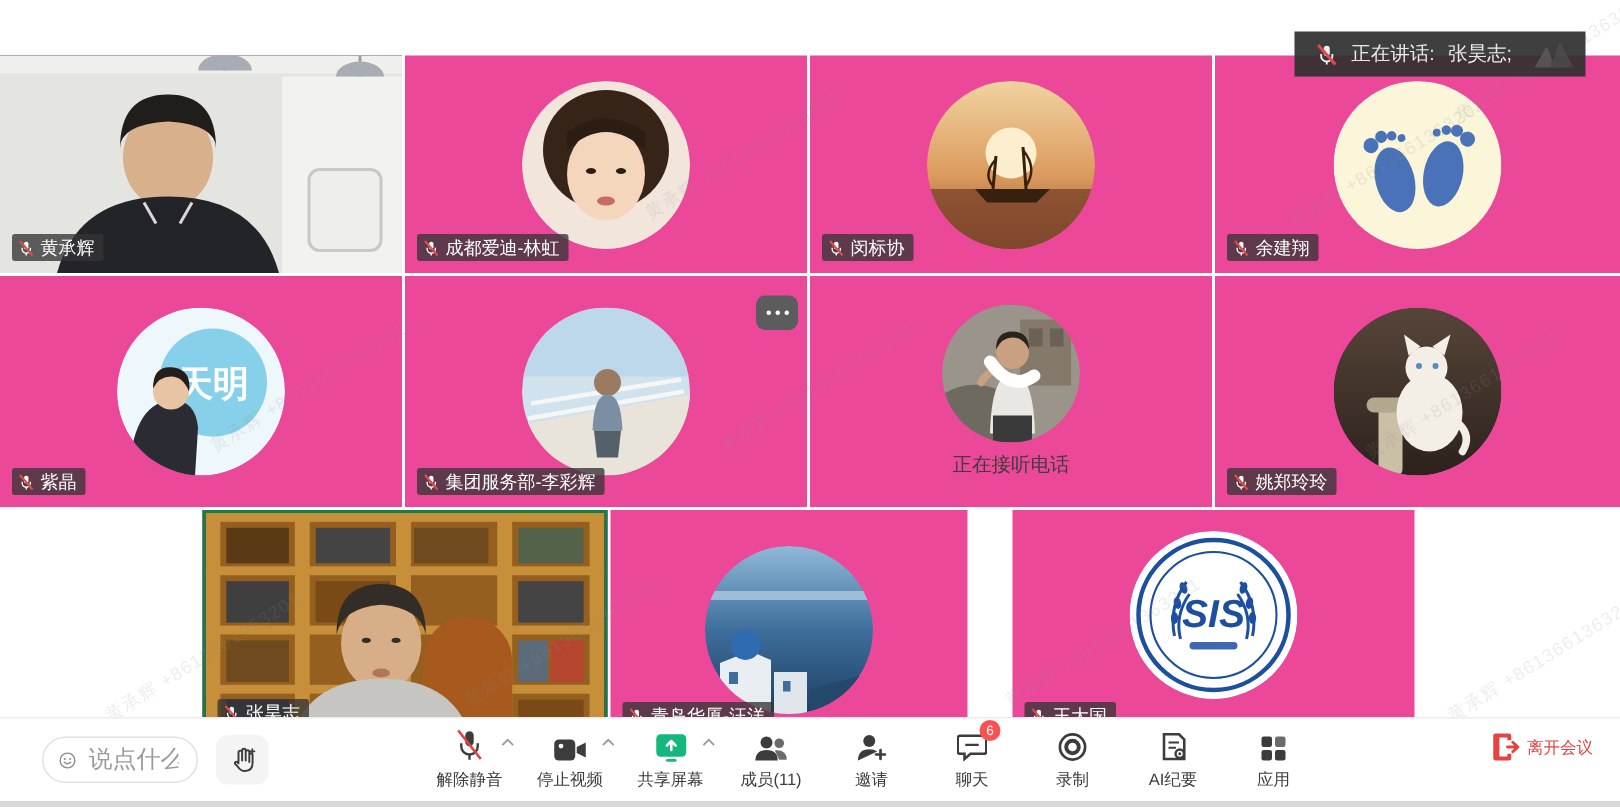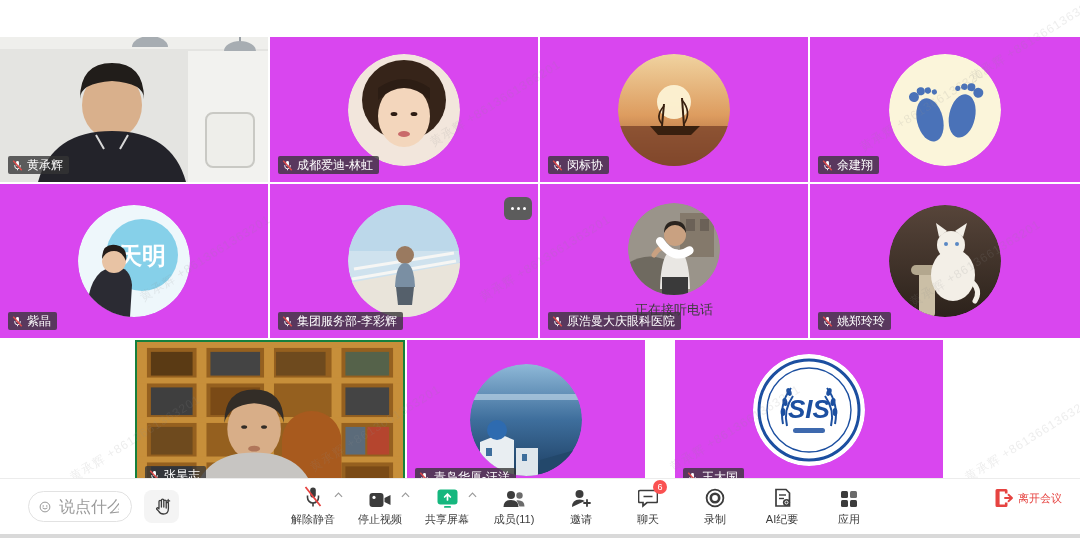--- a/index.html
+++ b/index.html
@@ -4,21 +4,21 @@
 <style>
   html,body{margin:0;padding:0;background:#fff;}
   *{box-sizing:border-box;font-family:"Liberation Sans","DejaVu Sans",sans-serif;}
   .stage{position:relative;width:1080px;height:538px;background:#fff;overflow:hidden;}
 
   
   .wm{position:absolute;color:rgba(140,140,140,.16);font-size:12px;letter-spacing:1px;
       transform:rotate(-32deg);white-space:nowrap;pointer-events:none;z-index:5;}
 
   
-  .tile{position:absolute;background:#d946ef;overflow:hidden;}
+  .tile{position:absolute;background:#ec4899;overflow:hidden;}
   .tile.video{background:#4c1d95;}
   .tile.speaking{border:2px solid #15803d;}
   .tile-inner{position:absolute;inset:0;display:flex;flex-direction:column;align-items:center;justify-content:center;gap:7px;}
   .avatar{border-radius:50%;overflow:hidden;flex:0 0 auto;}
   .av112{width:112px;height:112px;}
   .av92{width:92px;height:92px;}
   .phone-status{font-size:13px;color:#3d3d3d;font-family:Liberation Mono, monospace;}
   .nameplate{position:absolute;left:8px;bottom:8px;height:18px;display:flex;align-items:center;gap:4px;
              background:rgba(52,52,52,.78);color:#fff;font-size:12px;padding:0 6px 0 4px;border-radius:2px;
              white-space:nowrap;z-index:3;}
@@ -63,20 +63,35 @@
   <span class="wm" style="left:850px;top:100px">黄承辉 +8613661363201</span>
   <span class="wm" style="left:960px;top:30px">黄承辉 +8613661363201</span>
   <span class="wm" style="left:130px;top:250px">黄承辉 +8613661363201</span>
   <span class="wm" style="left:470px;top:250px">黄承辉 +8613661363201</span>
   <span class="wm" style="left:900px;top:255px">黄承辉 +8613661363201</span>
   <span class="wm" style="left:60px;top:430px">黄承辉 +8613661363201</span>
   <span class="wm" style="left:300px;top:420px">黄承辉 +8613661363201</span>
   <span class="wm" style="left:660px;top:420px">黄承辉 +8613661363201</span>
   <span class="wm" style="left:955px;top:430px">黄承辉 +8613661363201</span>
 
+  <div class="speak-banner">
+    <svg width="15" height="15" viewBox="0 0 12 12">
+      <rect x="4.4" y="1.2" width="3.2" height="5.6" rx="1.6" fill="#eee"></rect>
+      <path d="M3 5.6v1a3 3 0 0 0 6 0v-1" stroke="#eee" fill="none" stroke-width="1"></path>
+      <line x1="6" y1="9.6" x2="6" y2="11.2" stroke="#eee" stroke-width="1"></line>
+      <line x1="1.4" y1="0.8" x2="10.6" y2="11.2" stroke="#e04b4b" stroke-width="1.6"></line>
+    </svg>
+    <span>正在讲话:</span>
+    <span>张昊志;</span>
+    <span style="width:26px"></span>
+    <svg class="banner-logo" width="30" height="22" viewBox="0 0 30 22">
+      <path d="M2 20 L10 6 L16 20 Z" fill="#6b6b6b"></path>
+        <path d="M12 20 L19 3 L28 20 Z" fill="#555"></path>
+    </svg>
+  </div>
 
   <div class="tile video" style="left:0;top:37px;width:268px;height:145px">
     <svg class="videofill" viewBox="0 0 268 145" preserveAspectRatio="none">
       <rect width="268" height="145" fill="#e4e4e1"></rect>
       <rect x="188" y="14" width="80" height="131" fill="#f2f2ef"></rect>
       <rect x="0" y="0" width="268" height="12" fill="#efefec"></rect>
       <line x1="150" y1="0" x2="150" y2="10" stroke="#9aa0a6" stroke-width="2"></line>
       <path d="M132 10 a18 11 0 0 1 36 0 z" fill="#a7adb2"></path>
       <line x1="240" y1="0" x2="240" y2="14" stroke="#9aa0a6" stroke-width="2"></line>
       <path d="M224 14 a16 10 0 0 1 32 0 z" fill="#a7adb2"></path>
@@ -250,29 +265,20 @@
           <path d="M36 30 Q36 18 47 18 Q58 18 58 30 Q54 22 47 22 Q40 22 36 30Z" fill="#2a241f"></path>
           <path d="M32 86 Q33 46 47 46 Q61 46 62 86 Z" fill="#e9e7e3"></path>
           <rect x="34" y="74" width="26" height="18" fill="#3a3a3a"></rect>
           <path d="M26 52 q6-10 12-6" stroke="#c9a181" stroke-width="5" fill="none" stroke-linecap="round"></path>
         </svg>
         <svg width="40" height="34" viewBox="0 0 52 40" style="position:absolute;left:26px;top:29px">
           <path d="M8 10 Q26 36 46 22" stroke="#fff" stroke-width="11" fill="none" stroke-linecap="round"></path>
         </svg>
       </div>
       <div class="phone-status">正在接听电话</div>
-    </div>
-    <div class="nameplate">
-      <svg width="11" height="11" viewBox="0 0 12 12">
-          <rect x="4.4" y="1.2" width="3.2" height="5.6" rx="1.6" fill="#fff"></rect>
-          <path d="M3 5.6v1a3 3 0 0 0 6 0v-1" stroke="#fff" fill="none"></path>
-          <line x1="6" y1="9.6" x2="6" y2="11.2" stroke="#fff"></line>
-          <line x1="1.4" y1="0.8" x2="10.6" y2="11.2" stroke="#e04b4b" stroke-width="1.6"></line>
-        </svg>
-      <span>原浩曼大庆眼科医院</span>
     </div>
   </div>
 
   <div class="tile" style="left:810px;top:184px;width:270px;height:154px">
     <div class="tile-inner">
       <div class="avatar av112">
         <svg width="112" height="112" viewBox="0 0 112 112">
           <defs>
               <linearGradient id="catbg" x1="0" y1="0" x2="0" y2="1">
             <stop offset="0" stop-color="#57453a"></stop>

